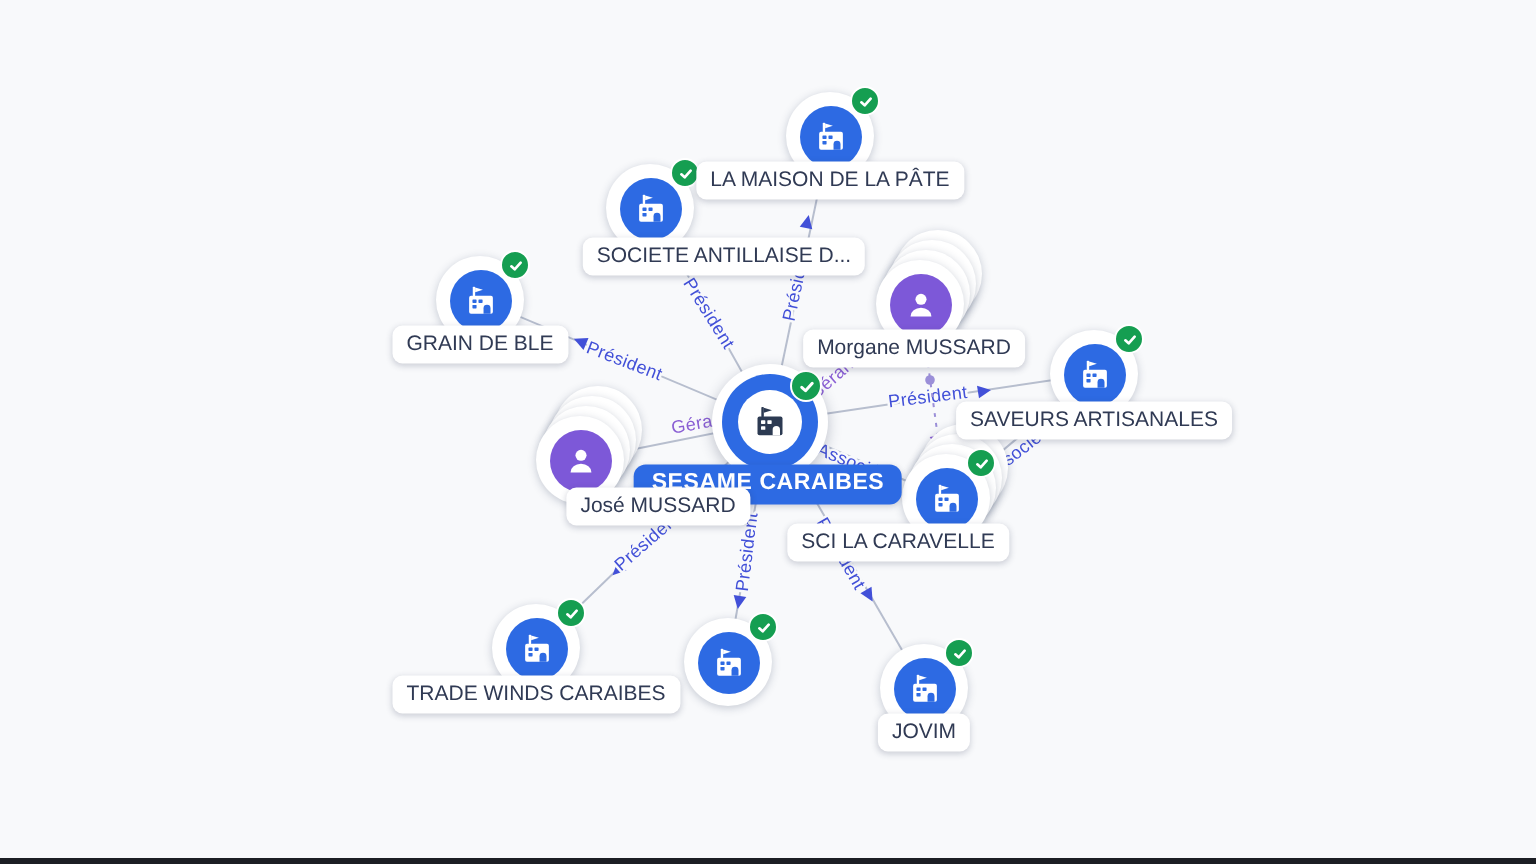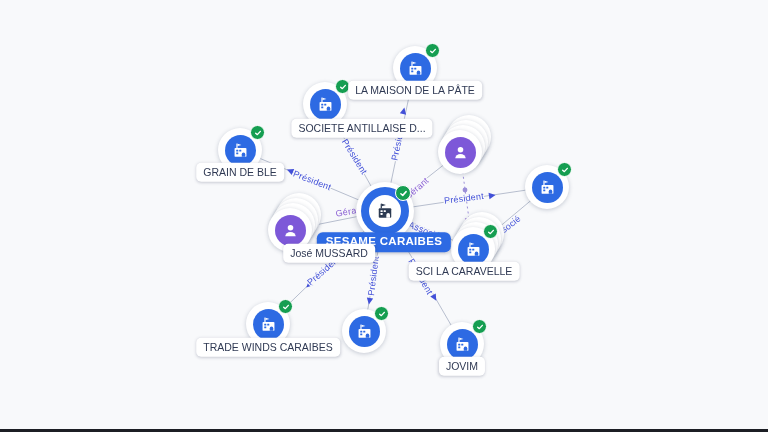--- a/index.html
+++ b/index.html
@@ -201,20 +201,21 @@
         <div class="stack s1"></div>
         <div class="circle">
           <div class="inner" style="background: rgb(125, 88, 216);">
             <svg viewBox="0 0 24 24" width="19" height="19" fill="#ffffff">
   <circle cx="12" cy="8.4" r="3.5"></circle>
               <path d="M5.4 19.2 a6.6 5.4 0 0 1 13.2 0 z"></path>
             </svg>
           </div>
         </div>
       </div>
+      <div class="pill" style="left: 457px; top: 174px; color: rgb(48, 58, 84);">Morgane MUSSARD</div>
       <div class="node" style="left: 547px; top: 187px;">
         <div class="circle">
           <div class="inner" style="background: rgb(45, 106, 227);">
             <svg viewBox="0 0 24 24" width="19" height="19">
   <g fill="#ffffff">
                 <rect x="6.8" y="3" width="1.5" height="6" rx="0.5"></rect>
   <path d="M8.3 3.4 L13.2 4.9 L8.3 6.4 Z"></path>
   <rect x="4.5" y="8.7" width="15" height="11.3" rx="1.2"></rect>
               </g>
   <g fill="#2d6ae3">
@@ -225,20 +226,21 @@
               </g>
             </svg>
           </div>
           <div class="badge" style="background: rgb(21, 158, 81);">
             <svg viewBox="0 0 24 24" width="8" height="8" fill="none" stroke="#fff" stroke-width="4" stroke-linecap="round" stroke-linejoin="round">
               <path d="M5 12.5 L10 17 L19 7"></path>
             </svg>
           </div>
         </div>
       </div>
+      <div class="pill" style="left: 547px; top: 210px; color: rgb(48, 58, 84);">SAVEURS ARTISANALES</div>
       <div class="node" style="left: 473px; top: 249px;">
         <div class="stack s3"></div>
         <div class="stack s2"></div>
         <div class="stack s1"></div>
         <div class="circle">
           <div class="inner" style="background: rgb(45, 106, 227);">
             <svg viewBox="0 0 24 24" width="19" height="19">
   <g fill="#ffffff">
                 <rect x="6.8" y="3" width="1.5" height="6" rx="0.5"></rect>
   <path d="M8.3 3.4 L13.2 4.9 L8.3 6.4 Z"></path>
@@ -252,21 +254,21 @@
               </g>
             </svg>
           </div>
           <div class="badge" style="background: rgb(21, 158, 81);">
             <svg viewBox="0 0 24 24" width="8" height="8" fill="none" stroke="#fff" stroke-width="4" stroke-linecap="round" stroke-linejoin="round">
               <path d="M5 12.5 L10 17 L19 7"></path>
             </svg>
           </div>
         </div>
       </div>
-      <div class="pill" style="left: 464px; top: 271px; color: rgb(48, 58, 84);">SCI LA CARAVELLE</div>
+      <div class="pill" style="left: 449px; top: 271px; color: rgb(48, 58, 84);">SCI LA CARAVELLE</div>
       <div class="node" style="left: 290px; top: 230px;">
         <div class="stack s3"></div>
         <div class="stack s2"></div>
         <div class="stack s1"></div>
         <div class="circle">
           <div class="inner" style="background: rgb(125, 88, 216);">
             <svg viewBox="0 0 24 24" width="19" height="19" fill="#ffffff">
   <circle cx="12" cy="8.4" r="3.5"></circle>
               <path d="M5.4 19.2 a6.6 5.4 0 0 1 13.2 0 z"></path>
             </svg>

